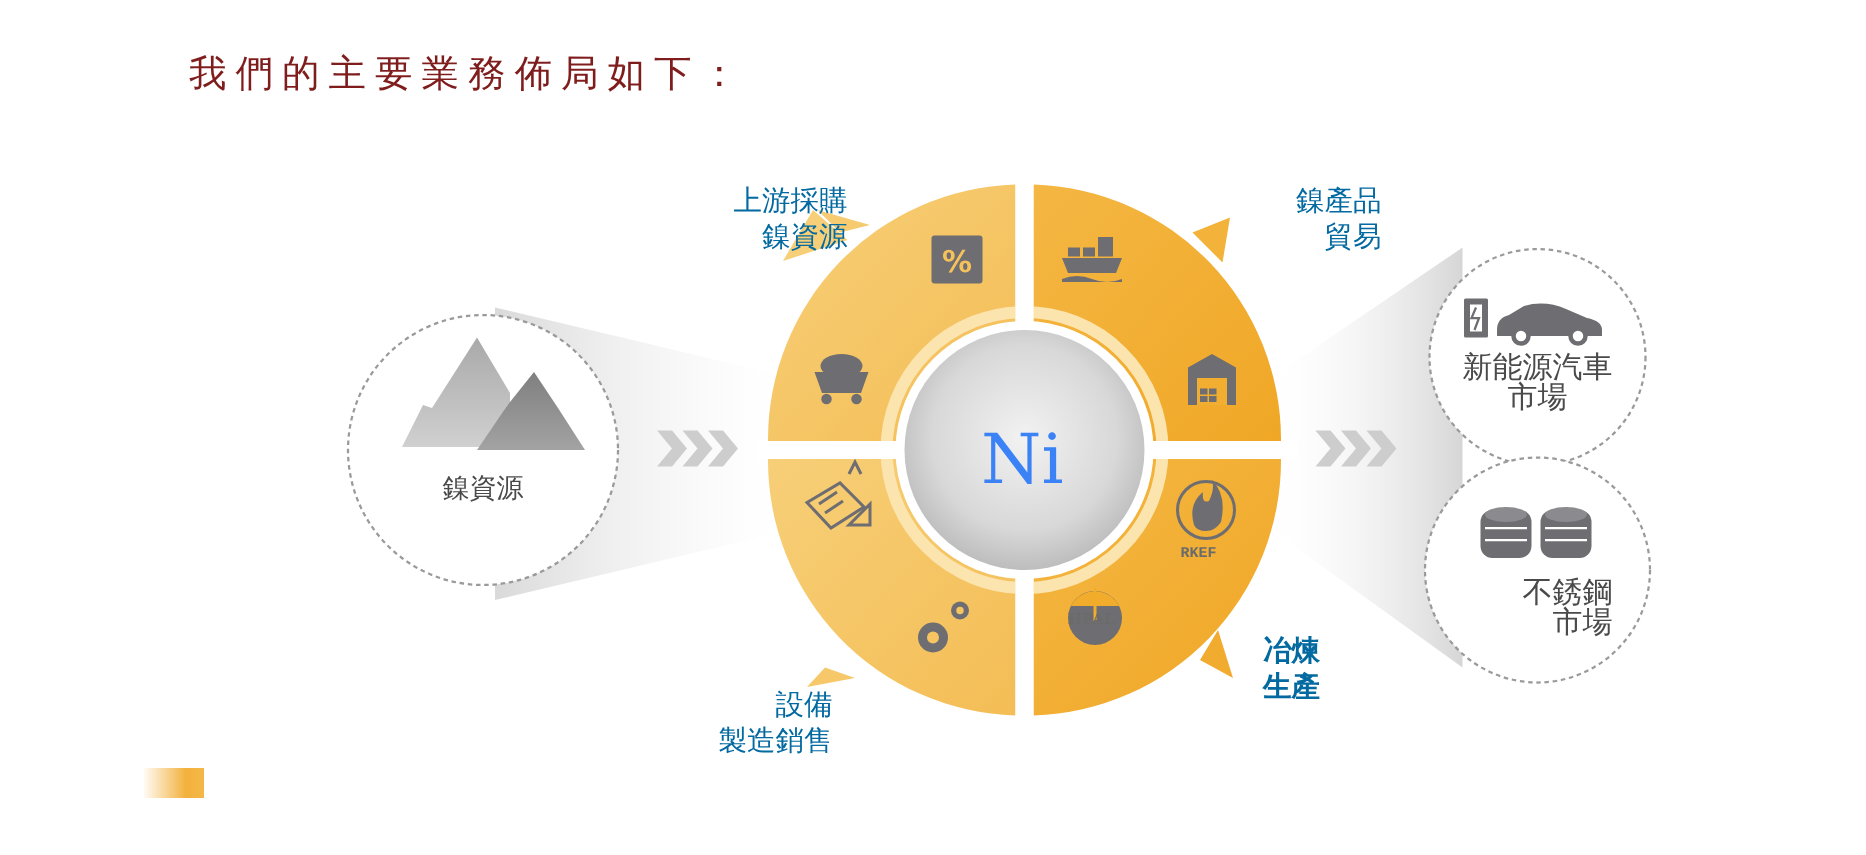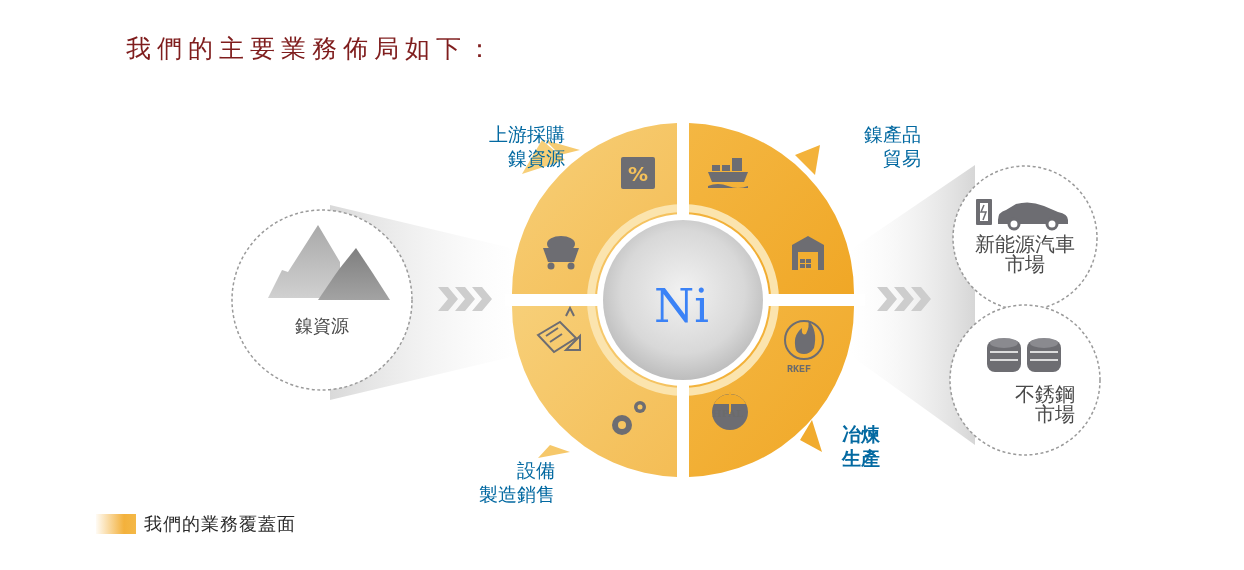--- a/index.html
+++ b/index.html
@@ -205,14 +205,13 @@
   <span>新能源汽車</span>
   <span>市場</span>
 </div>
 <div class="circle-label" style="left:975px; top:384px; width:100px;text-align:right;">
   <span>不銹鋼</span>
   <span>市場</span>
 </div>
 
 <div class="legend">
   <div class="legend-swatch"></div>
-  <div class="legend-text">我們的業務覆蓋面</div>
 </div>
 
 </body></html>

